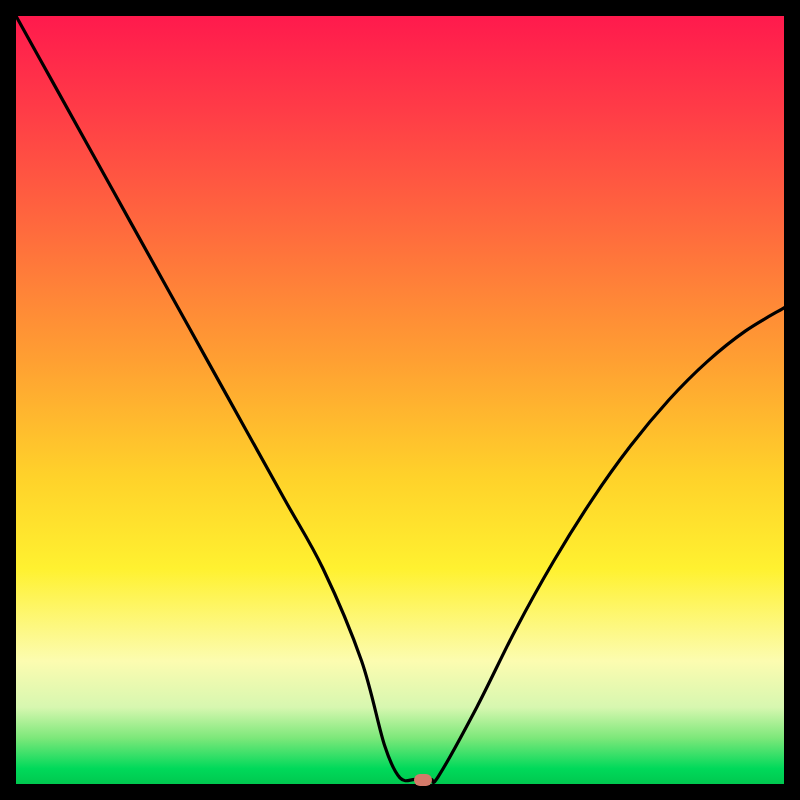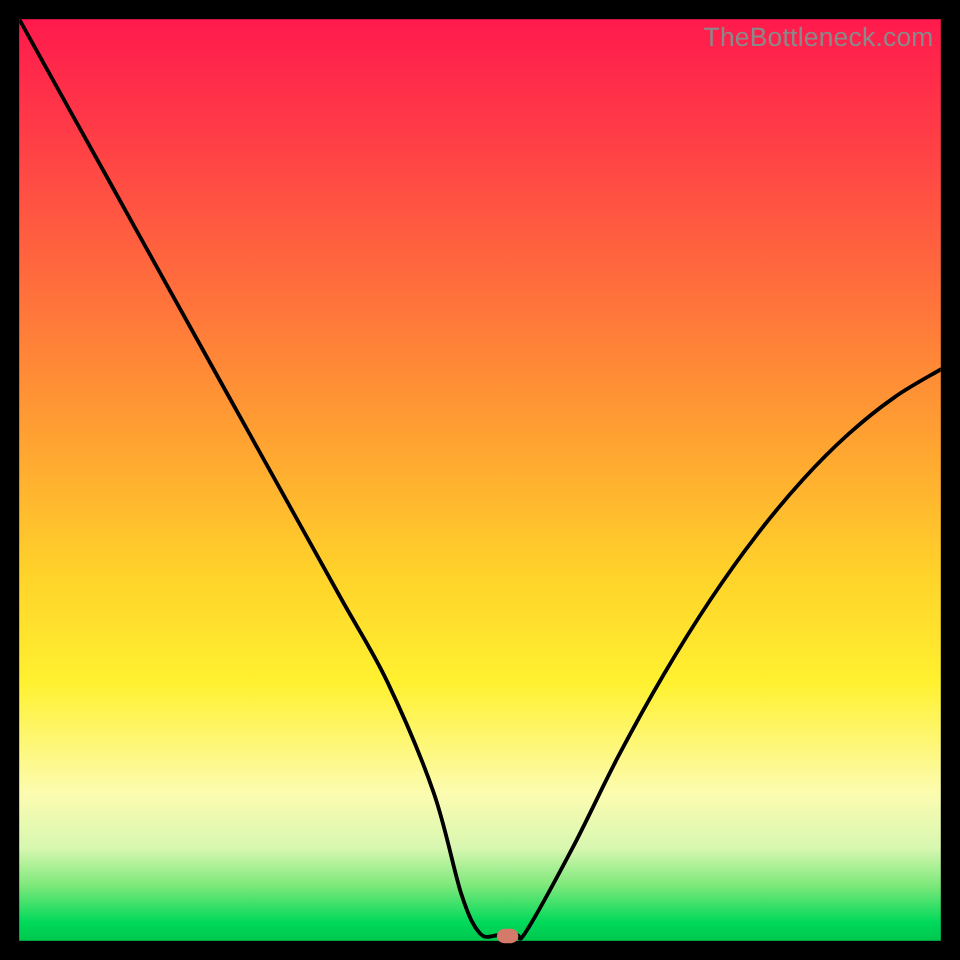--- a/index.html
+++ b/index.html
@@ -62,19 +62,18 @@
     border-radius: 6px;
     background: #d47a6a;
     transform: translate(-50%, -50%);
   }
 </style>
 </head>
 <body>
 
 <div class="frame">
   <div class="plot-area">
-    <div class="attribution">TheBottleneck.com</div>
     <svg class="curve" viewBox="0 0 768 768" preserveAspectRatio="none">
       <path fill="none" stroke="#000" stroke-width="3.2" stroke-linecap="round" d="M 0.0 0.0 C 6.4 11.5, 25.6 46.1, 38.4 69.1 C 51.2 92.2, 64.0 115.2, 76.8 138.2 C 89.6 161.3, 102.4 184.3, 115.2 207.4 C 128.0 230.4, 140.8 253.4, 153.6 276.5 C 166.4 299.5, 179.2 322.6, 192.0 345.6 C 204.8 368.6, 217.6 391.7, 230.4 414.7 C 243.2 437.8, 256.0 460.8, 268.8 483.8 C 281.6 506.9, 294.4 526.1, 307.2 553.0 C 320.0 579.8, 335.4 615.7, 345.6 645.1 C 355.8 674.6, 362.2 710.1, 368.6 729.6 C 375.0 749.1, 378.9 756.2, 384.0 761.9 C 389.1 767.5, 394.2 763.1, 399.4 763.4 C 404.5 763.6, 410.9 763.9, 414.7 763.4 C 418.6 762.9, 414.7 772.4, 422.4 760.3 C 430.1 748.3, 448.0 715.5, 460.8 691.2 C 473.6 666.9, 486.4 638.7, 499.2 614.4 C 512.0 590.1, 524.8 567.0, 537.6 545.3 C 550.4 523.5, 563.2 503.0, 576.0 483.8 C 588.8 464.6, 601.6 446.7, 614.4 430.1 C 627.2 413.4, 640.0 398.1, 652.8 384.0 C 665.6 369.9, 678.4 357.1, 691.2 345.6 C 704.0 334.1, 716.8 323.8, 729.6 314.9 C 742.4 305.9, 761.6 295.7, 768.0 291.8"></path>
     </svg>
     <div class="marker" style="left: 407.04px; top: 764.16px;"></div>
   </div>
 </div>
 
 </body></html>

